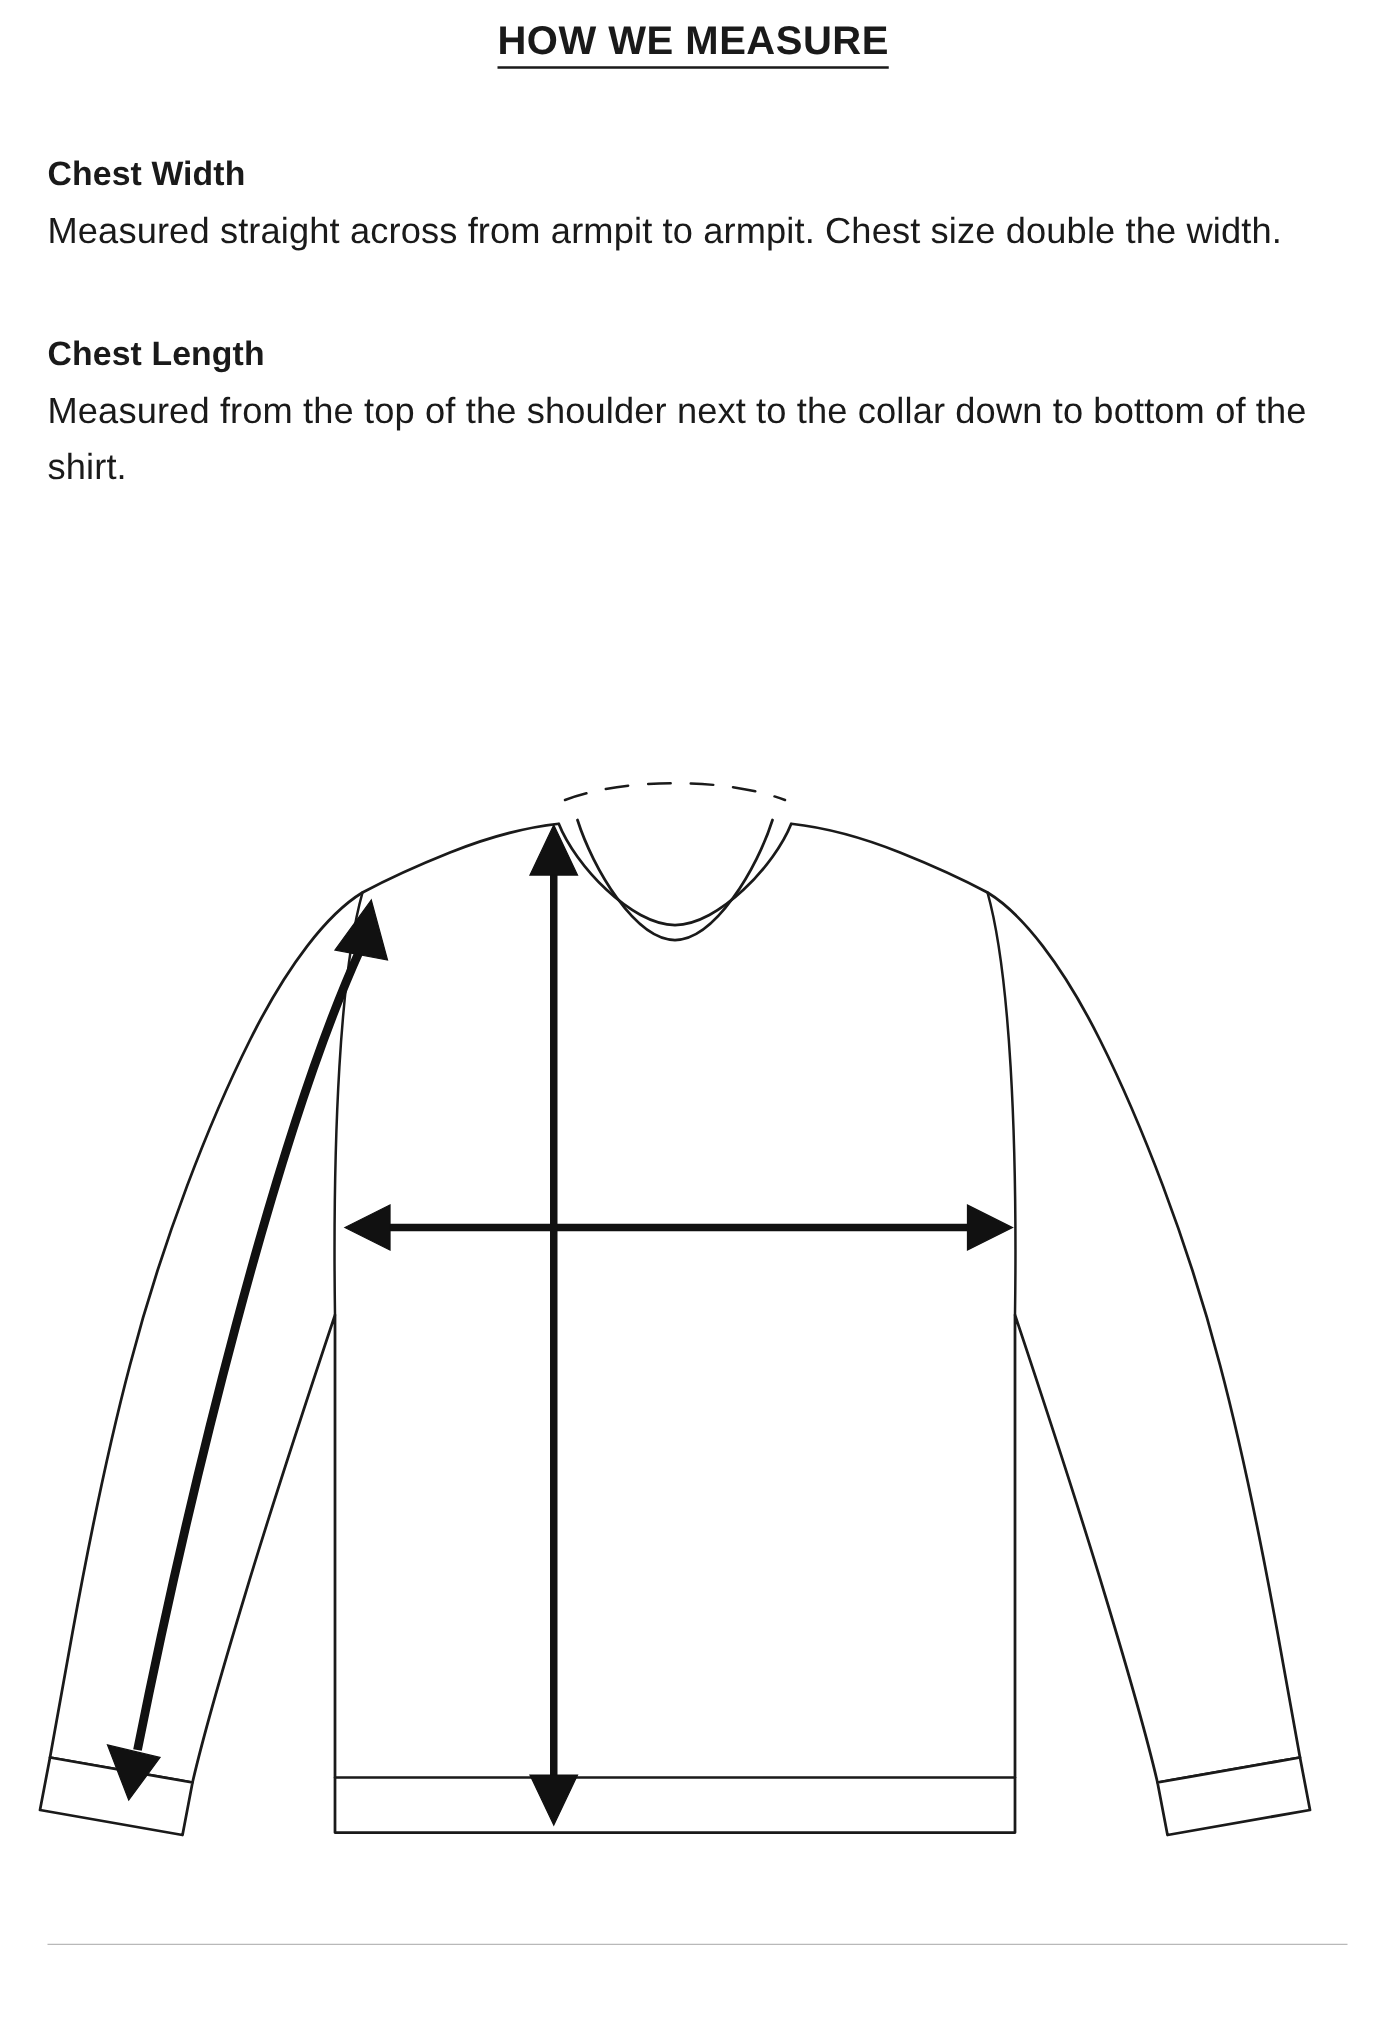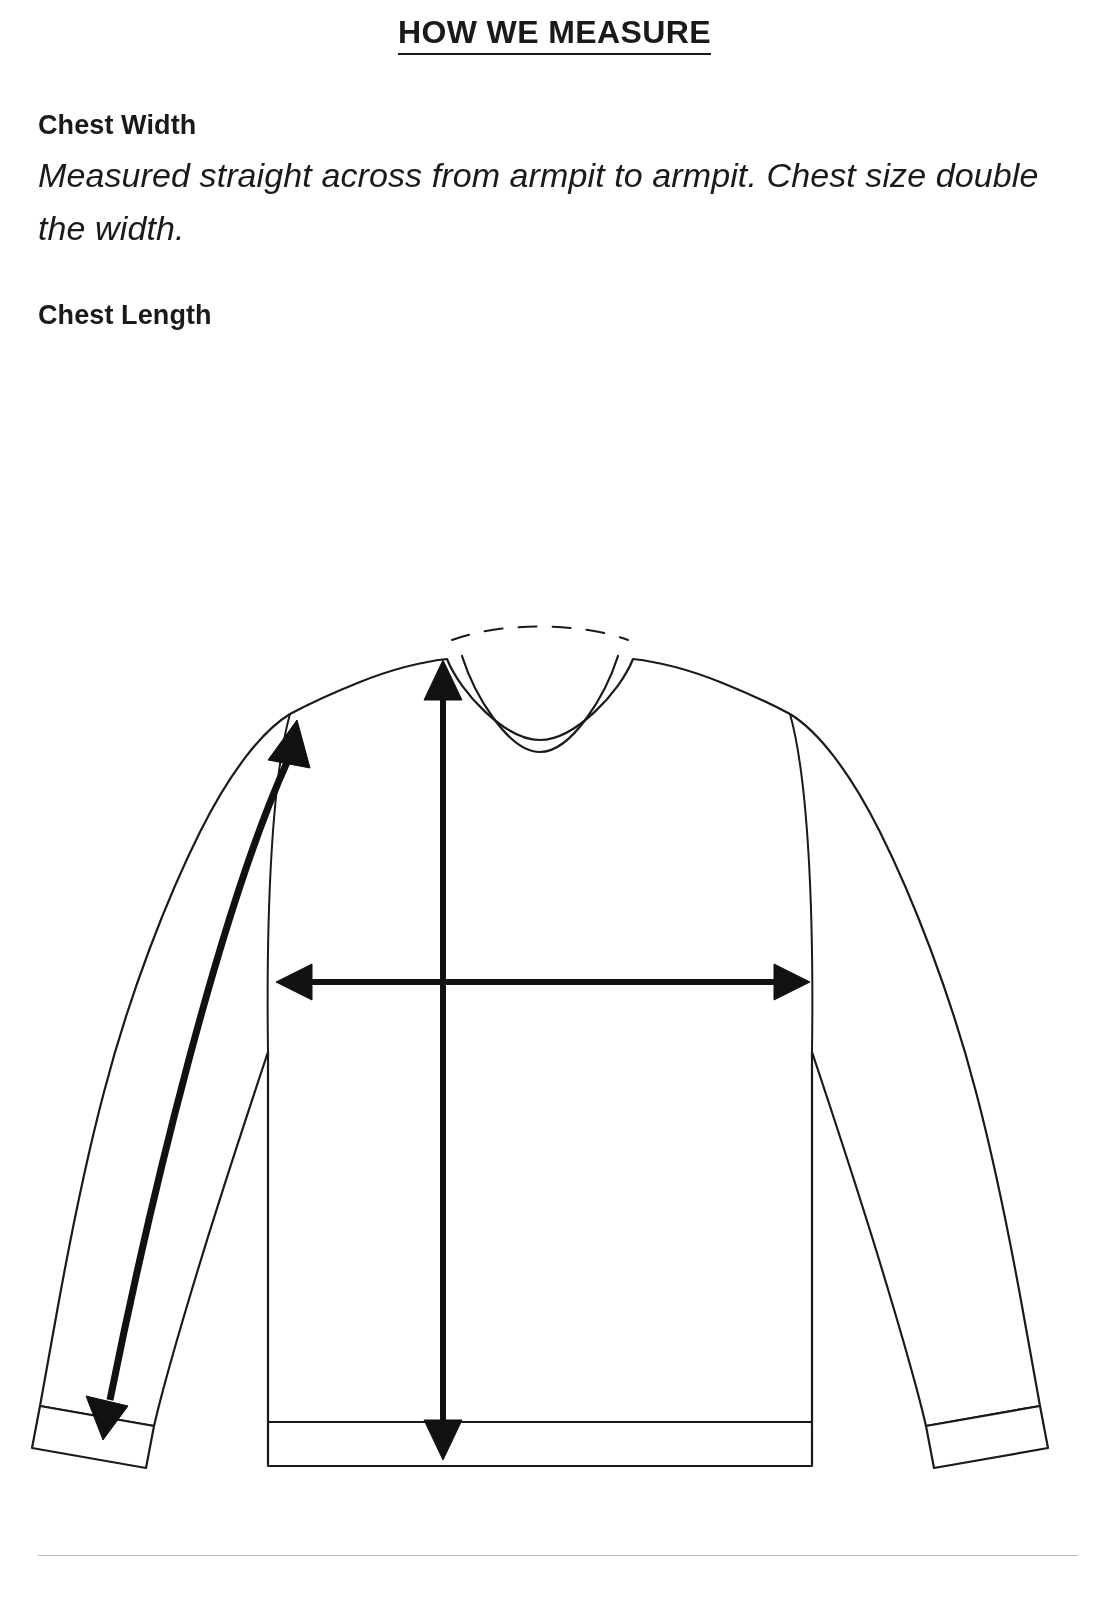--- a/index.html
+++ b/index.html
@@ -38,31 +38,30 @@
   .content {
     position: absolute;
     top: 108px;
     left: 38px;
     width: 1010px;
   }
   .sect-heading {
     font-size: 27px;
     font-weight: bold;
     color: #1a1a1a;
-    margin: 2px 0 8px 0;
+    margin: 16px 0 8px 0;
     letter-spacing: 0.1px;
   }
   .sect-body {
-    font-size: 34px;
+    font-size: 29px;
     font-weight: normal;
     line-height: 1.55;
     color: #1a1a1a;
     margin: 0;
     letter-spacing: 0.1px;
-    font-style: italic;
   }
   .sect-gap {
     height: 44px;
   }
   .diagram {
     position: absolute;
     top: 600px;
     left: 0;
     width: 1117px;
     height: 930px;
@@ -89,20 +88,21 @@
 
     <div>
       <h2 class="sect-heading">Chest Width</h2>
       <p class="sect-body">Measured straight across from armpit to armpit. Chest size double the width.</p>
     </div>
 
     <div class="sect-gap"></div>
 
     <div>
       <h2 class="sect-heading">Chest Length</h2>
+      <p class="sect-body">Measured from the top of the shoulder next to the collar down to bottom of the shirt.</p>
     </div>
 
   </div>
 
   <div class="diagram">
     <svg viewBox="0 0 1117 930" width="1117" height="930" xmlns="http://www.w3.org/2000/svg">
 
       <g fill="#ffffff" stroke="#1a1a1a" stroke-width="2.2" stroke-linejoin="round" stroke-linecap="round">
 
         <path d="M 447 59

